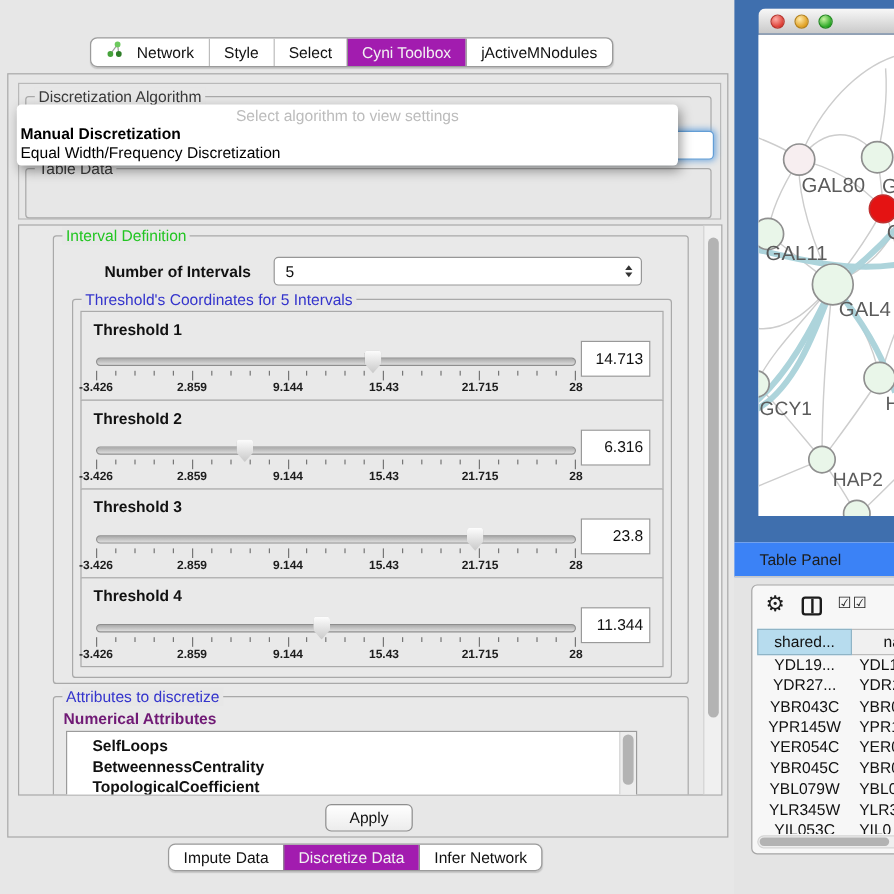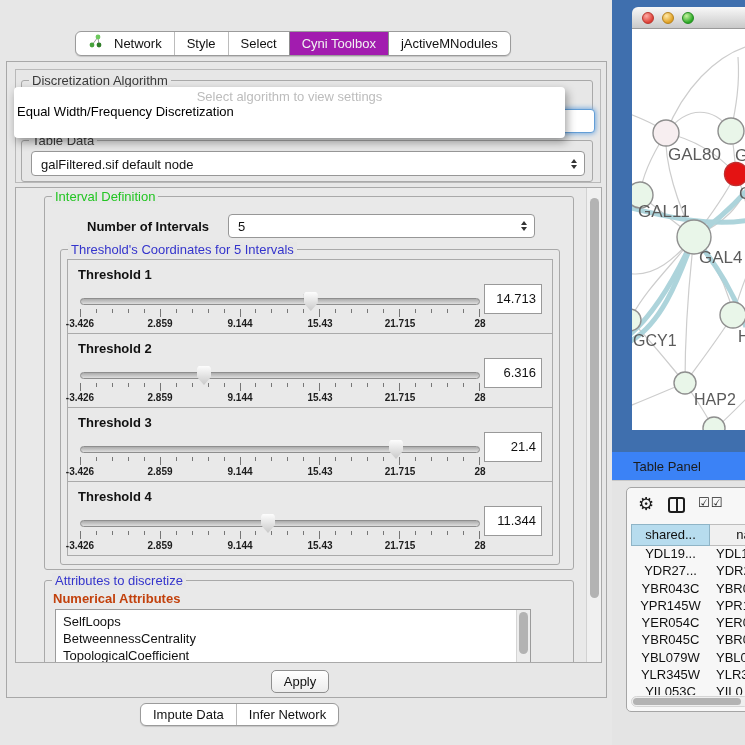--- a/index.html
+++ b/index.html
@@ -66,28 +66,28 @@
   .track{position:absolute;left:0;right:0;top:8px;height:7px;border:1px solid #8e8e8e;border-radius:4px;background:linear-gradient(#ababab,#dedede);}
   .thumb{position:absolute;top:2px;width:14px;height:19px;background:linear-gradient(#fdfdfd,#c9c9c9);clip-path:polygon(12% 0,88% 0,100% 12%,100% 58%,50% 100%,0 58%,0 12%);filter:drop-shadow(0 0 1px #707070);}
   .ticks{position:absolute;left:0;right:0;top:19px;height:8px;display:flex;justify-content:space-between;align-items:flex-start;}
   .tick{width:1px;height:4px;background:#767676;}
   .tick.major{height:8px;}
   .ticklabels{position:absolute;left:0;right:0;top:28px;height:12px;}
   .ticklabel{position:absolute;transform:translateX(-50%);font-size:10px;font-weight:bold;color:#1d1d1d;white-space:nowrap;}
   .thr-value{position:absolute;right:10px;top:24px;width:58px;height:30px;background:#fff;border:1px solid #999;font-size:13px;color:#111;text-align:right;line-height:28px;padding-right:5px;}
 
   .attr-fs{left:28px;top:392px;width:530px;height:120px;}
-  .num-label{position:absolute;left:8px;top:10px;font-size:13px;font-weight:bold;color:#c2410c;}
+  .num-label{position:absolute;left:8px;top:10px;font-size:13px;font-weight:bold;color:#701a75;}
   .listbox{position:absolute;left:10px;top:28px;width:476px;height:84px;background:#fff;border:1px solid #9b9b9b;overflow:hidden;}
-  .list-item{font-size:13px;color:#111;line-height:17px;padding-left:7px;white-space:nowrap;}
+  .list-item{font-size:13px;color:#111;line-height:17px;padding-left:21px;white-space:nowrap;font-weight:bold;}
   .listbox .list-item:first-child{margin-top:3px;}
   .list-scroll{position:absolute;right:0;top:0;width:14px;height:100%;background:#ededed;border-left:1px solid #d5d5d5;}
   .list-thumb{position:absolute;left:2px;top:2px;width:9px;height:42px;background:#b3b3b3;border-radius:5px;}
 
-  .apply-btn{position:absolute;left:264px;top:608px;width:58px;height:23px;background:linear-gradient(#ffffff,#ececec);border:1px solid #8f8f8f;border-radius:5px;font-size:13px;color:#111;text-align:center;line-height:21px;}
+  .apply-btn{position:absolute;left:264px;top:608px;width:73px;height:23px;background:linear-gradient(#ffffff,#ececec);border:1px solid #8f8f8f;border-radius:5px;font-size:13px;color:#111;text-align:center;line-height:21px;}
 
   
   .net-region{position:absolute;left:612px;top:0;width:133px;height:452px;background:#3f6fae;}
   .mac-window{position:absolute;left:20px;top:7px;width:120px;height:423px;}
   .mac-titlebar{position:absolute;left:0;top:0;width:100%;height:22px;background:linear-gradient(#f8f8f8,#c9c9c9);border-radius:6px 6px 0 0;border-bottom:1px solid #9a9a9a;}
   .light{position:absolute;top:5px;width:12px;height:12px;border-radius:50%;}
   .light.red{left:10px;background:radial-gradient(circle at 35% 30%,#fdaca6,#dd3f36 70%);border:1px solid #b8352e;}
   .light.yellow{left:30px;background:radial-gradient(circle at 35% 30%,#ffe9a8,#e0a023 70%);border:1px solid #b5821d;}
   .light.green{left:50px;background:radial-gradient(circle at 35% 30%,#c6f3a0,#2aa825 70%);border:1px solid #238a20;}
   .net-canvas{position:absolute;left:0;top:22px;width:113px;height:401px;background:#fff;overflow:hidden;}
@@ -150,27 +150,20 @@
 
     <div class="content-panel">
 
       <div class="algo-container">
         <div class="groupbox algo-group">
           <span class="gb-title t-dark">Discretization Algorithm</span>
           <div class="combo algo-combo"></div>
         </div>
         <div class="groupbox tabledata-group">
           <span class="gb-title t-dark">Table Data</span>
-          <div class="combo tabledata-combo">
-            <span class="combo-text">galFiltered.sif default node</span>
-            <span class="stepper">
-                <span class="arr-up"></span>
-                <span class="arr-down"></span>
-              </span>
-          </div>
         </div>
       </div>
 
       <div class="scroll-area">
 
         <div class="groupbox interval-fs">
           <span class="gb-title t-green">Interval Definition</span>
           <span class="noi-label">Number of Intervals</span>
           <div class="combo noi-combo">
             <span class="combo-text">5</span>
@@ -306,21 +299,21 @@
                     </div>
       <div class="ticklabels">
                       <span class="ticklabel" style="left: 0%;">-3.426</span>
                       <span class="ticklabel" style="left: 20%;">2.859</span>
                       <span class="ticklabel" style="left: 40%;">9.144</span>
                       <span class="ticklabel" style="left: 60%;">15.43</span>
                       <span class="ticklabel" style="left: 80%;">21.715</span>
                       <span class="ticklabel" style="left: 100%;">28</span>
                     </div>
     </div>
-    <div class="thr-value">21.4</div>
+    <div class="thr-value">23.8</div>
   </div>
                 <div class="thr-row">
     <span class="thr-label">Threshold 4</span>
     <div class="slider">
       <div class="track"></div>
       <div class="thumb" style="left: calc(47% - 7px);"></div>
       <div class="ticks">
                       <span class="tick major"></span>
                       <span class="tick"></span>
                       <span class="tick"></span>
@@ -383,27 +376,31 @@
           </div>
       </div>
 
       <div class="apply-btn">Apply</div>
     </div>
 
     <div class="segmented bottom-tabs">
       <div class="segment">
           <span>Impute Data</span>
         </div>
+      <div class="segment selected">
+          <span>Discretize Data</span>
+        </div>
       <div class="segment">
           <span>Infer Network</span>
         </div>
     </div>
 
     <div class="popup">
       <div class="popup-prompt">Select algorithm to view settings</div>
+      <div class="popup-opt first">Manual Discretization</div>
       <div class="popup-opt">Equal Width/Frequency Discretization</div>
     </div>
   </div>
 
   <div class="net-region">
     <div class="mac-window">
       <div class="mac-titlebar">
         <span class="light red"></span>
         <span class="light yellow"></span>
         <span class="light green"></span>

